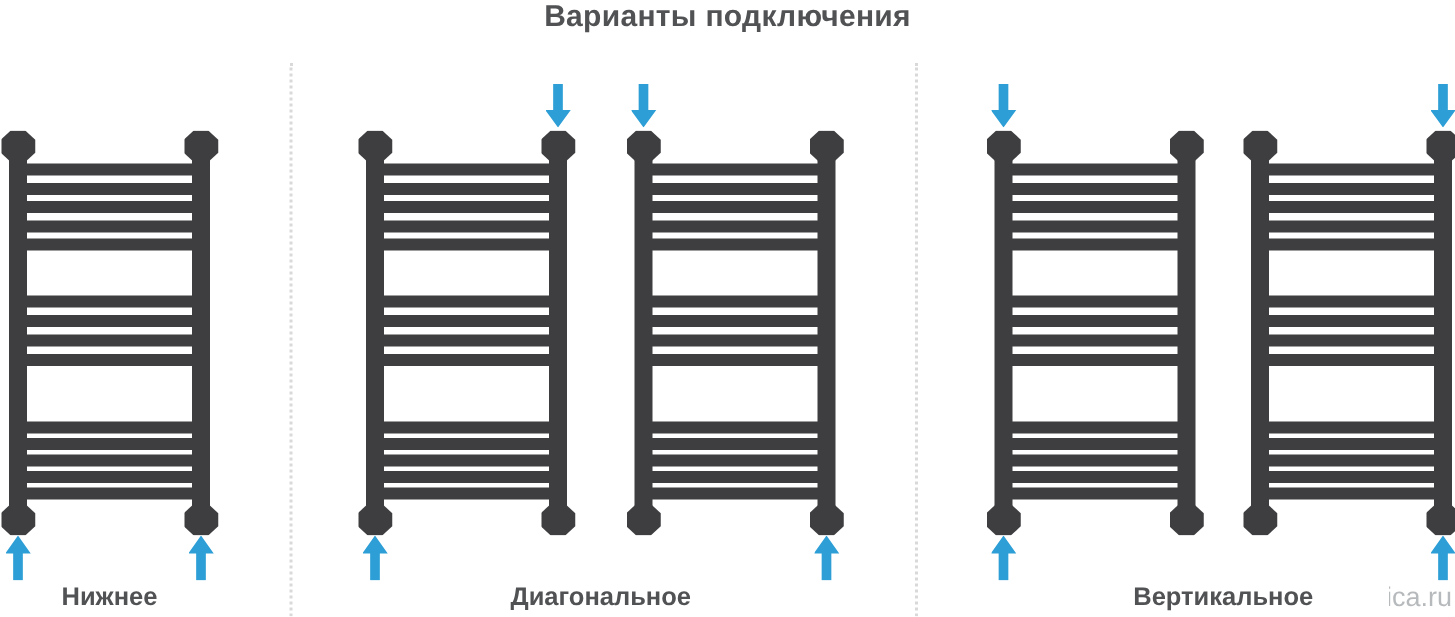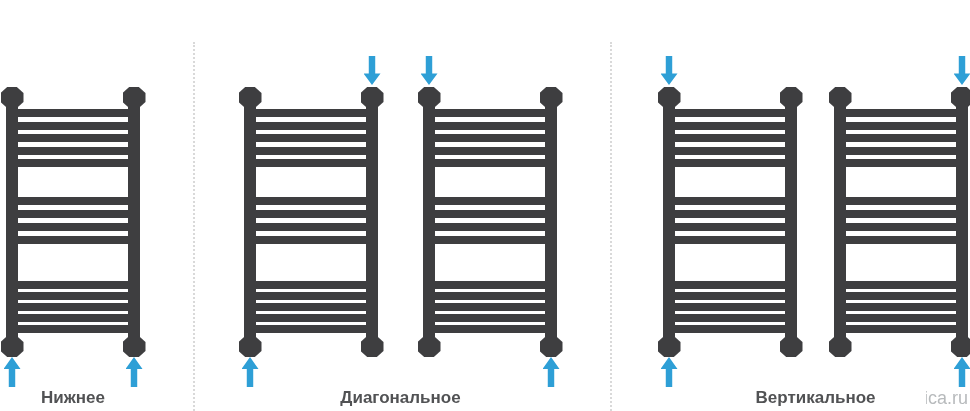--- a/index.html
+++ b/index.html
@@ -37,20 +37,21 @@
     font-size:17px;font-weight:bold;color:var(--text);background:#fff;line-height:20px;
   }
   .watermark{
     position:absolute;right:2px;top:388px;font-size:18px;color:var(--wm);line-height:20px;
   }
 </style>
 </head>
 <body>
 
 <div id="stage" style="--radiator: #3E3E40; --arrow: #2E9FD6; --text: #515254; --wm: #B7BABC; --divider: #D9D9D9;">
+  <div class="title">Варианты подключения</div>
   <div class="divider" style="left:193px"></div>
   <div class="divider" style="left:610px"></div>
   <div class="watermark">suntechnica.ru</div>
   <div id="diagram">
       <div class="">
         <div class="radiator" style="left: 0px; top: 87px;">
           <div class="post" style="left: 6px;"></div>
           <div class="cap" style="left: 0.5px; top: 0px;"></div>
           <div class="cap" style="left: 0.5px; top: 249px;"></div>
           <div class="post" style="left: 128px;"></div>

